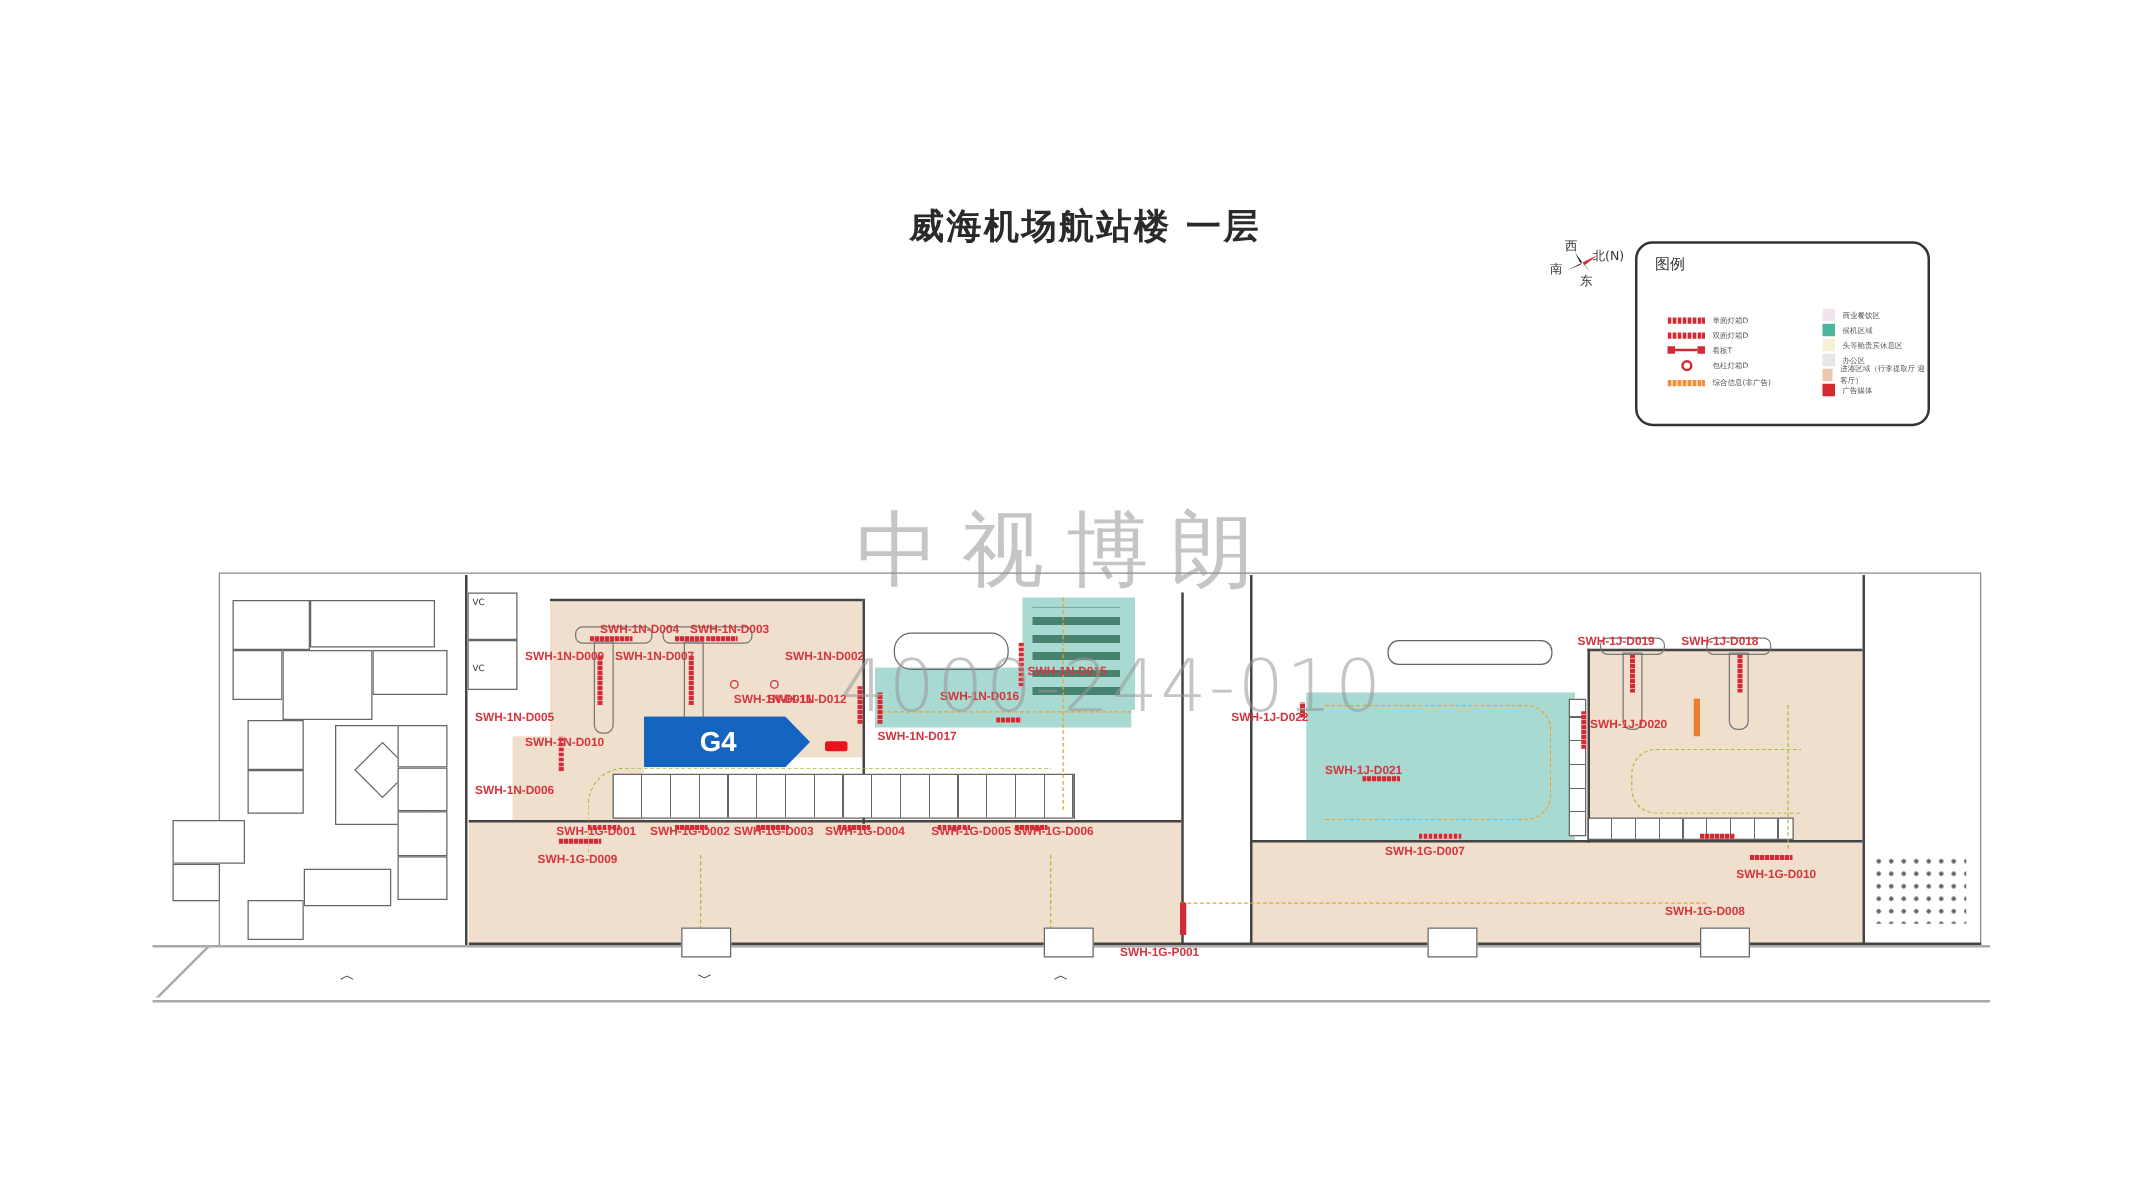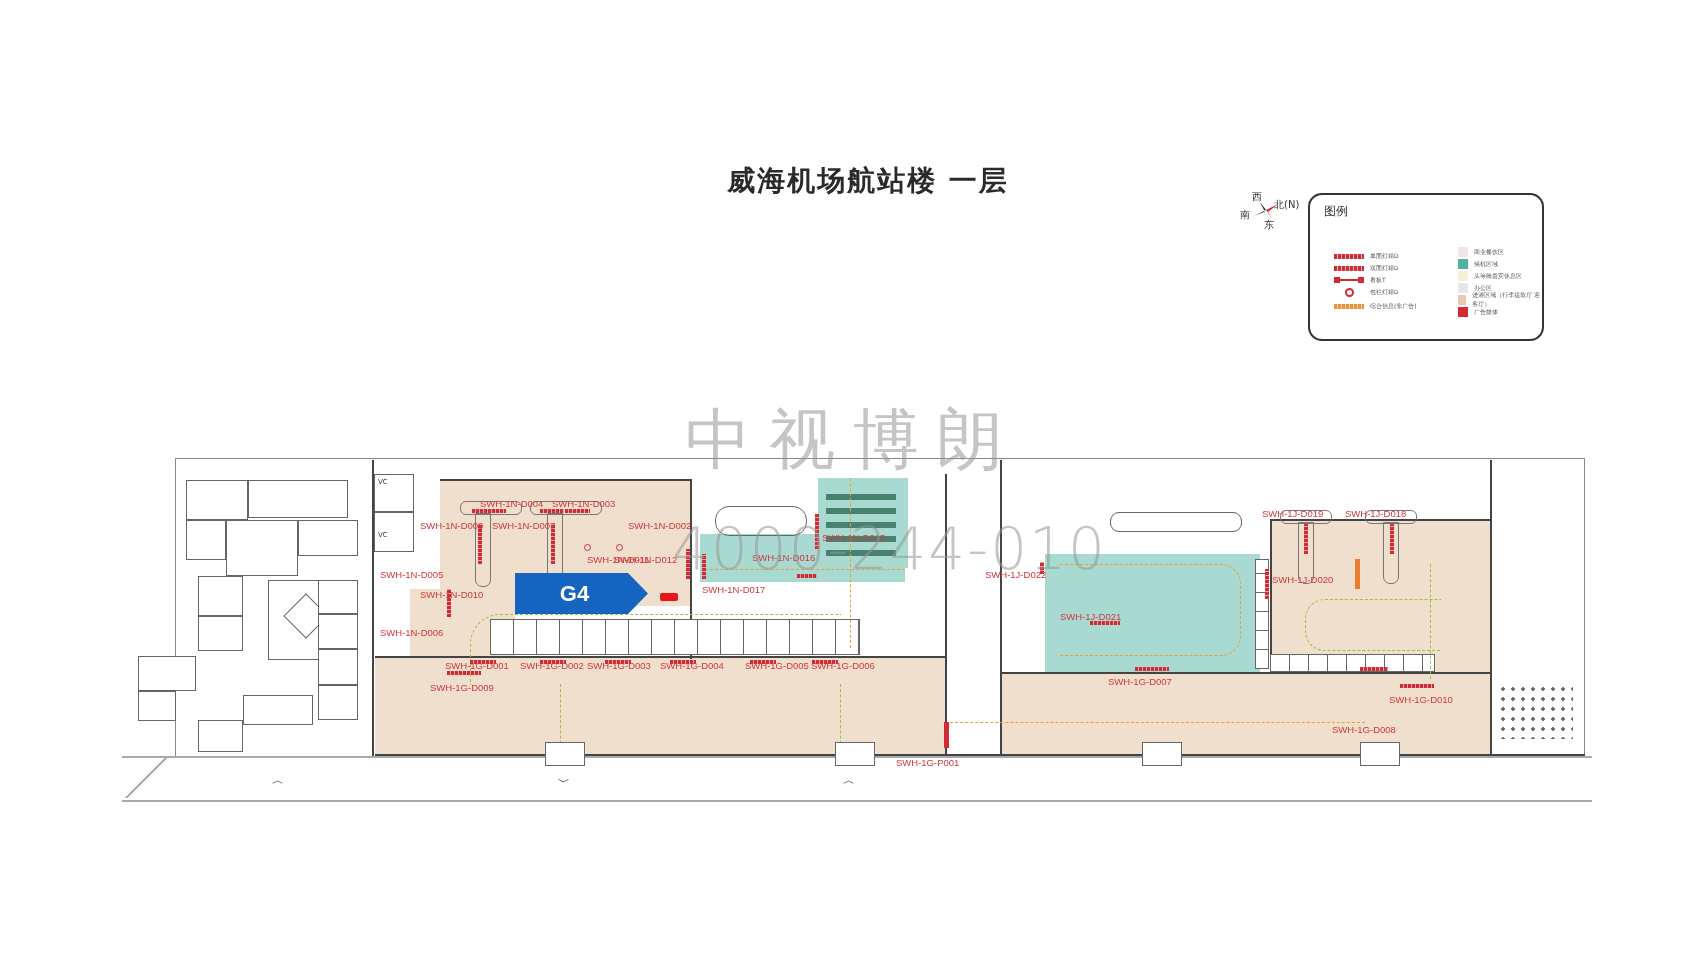--- a/index.html
+++ b/index.html
@@ -9,21 +9,21 @@
   .compass{left:1240px;top:190px;width:80px;height:50px;font-size:10px;color:#333;}
   .legend{left:1308px;top:193px;width:236px;height:148px;border:2px solid #333;border-radius:14px;box-sizing:border-box;background:#fff;}
   .legend-title{left:14px;top:8px;font-size:12px;color:#333;}
   .lg-row{position:absolute;display:flex;align-items:center;gap:6px;font-size:6px;color:#555;height:10px;}
   .lg-line{width:30px;height:5px;}
   .lg-swatch{width:10px;height:10px;}
   .bldg{position:absolute;border:1.5px solid #555;background:#fff;box-sizing:border-box;}
   .zone{position:absolute;}
   .tan{background:#f0dfcc;}
   .teal{background:#a8dad2;}
-  .label{position:absolute;font-size:9.5px;color:#d3363f;white-space:nowrap;font-family:"Liberation Sans",sans-serif;}
+  .label{position:absolute;font-size:9.5px;color:#d3363f;white-space:nowrap;font-family:"Liberation Sans",sans-serif;font-weight:bold;}
   .adbar{position:absolute;height:4px;background:repeating-linear-gradient(90deg,#d12b35 0 3px,#f3a0a4 3px 4px);}
   .adbar-v{position:absolute;width:4px;background:repeating-linear-gradient(0deg,#d12b35 0 3px,#f3a0a4 3px 4px);}
   .wall{position:absolute;background:#444;}
   .dashed-g{position:absolute;border:1.5px dashed #9bc23c;}
   .dashed-o{position:absolute;border:1.5px dashed #f0a02a;}
   .g4{left:515px;top:573px;width:133px;height:41px;background:#1565c0;color:#fff;font-size:22px;font-weight:bold;display:flex;align-items:center;justify-content:center;clip-path:polygon(0 0,85% 0,100% 50%,85% 100%,0 100%);font-family:"Liberation Sans",sans-serif;padding-right:14px;box-sizing:border-box;}
   .wm{color:rgba(150,150,150,0.55);font-family:"DejaVu Sans",sans-serif;font-weight:200;pointer-events:none;white-space:nowrap;}
   .room{position:absolute;border:1px solid #666;box-sizing:border-box;background:#fff;}
 </style>
 </head>

